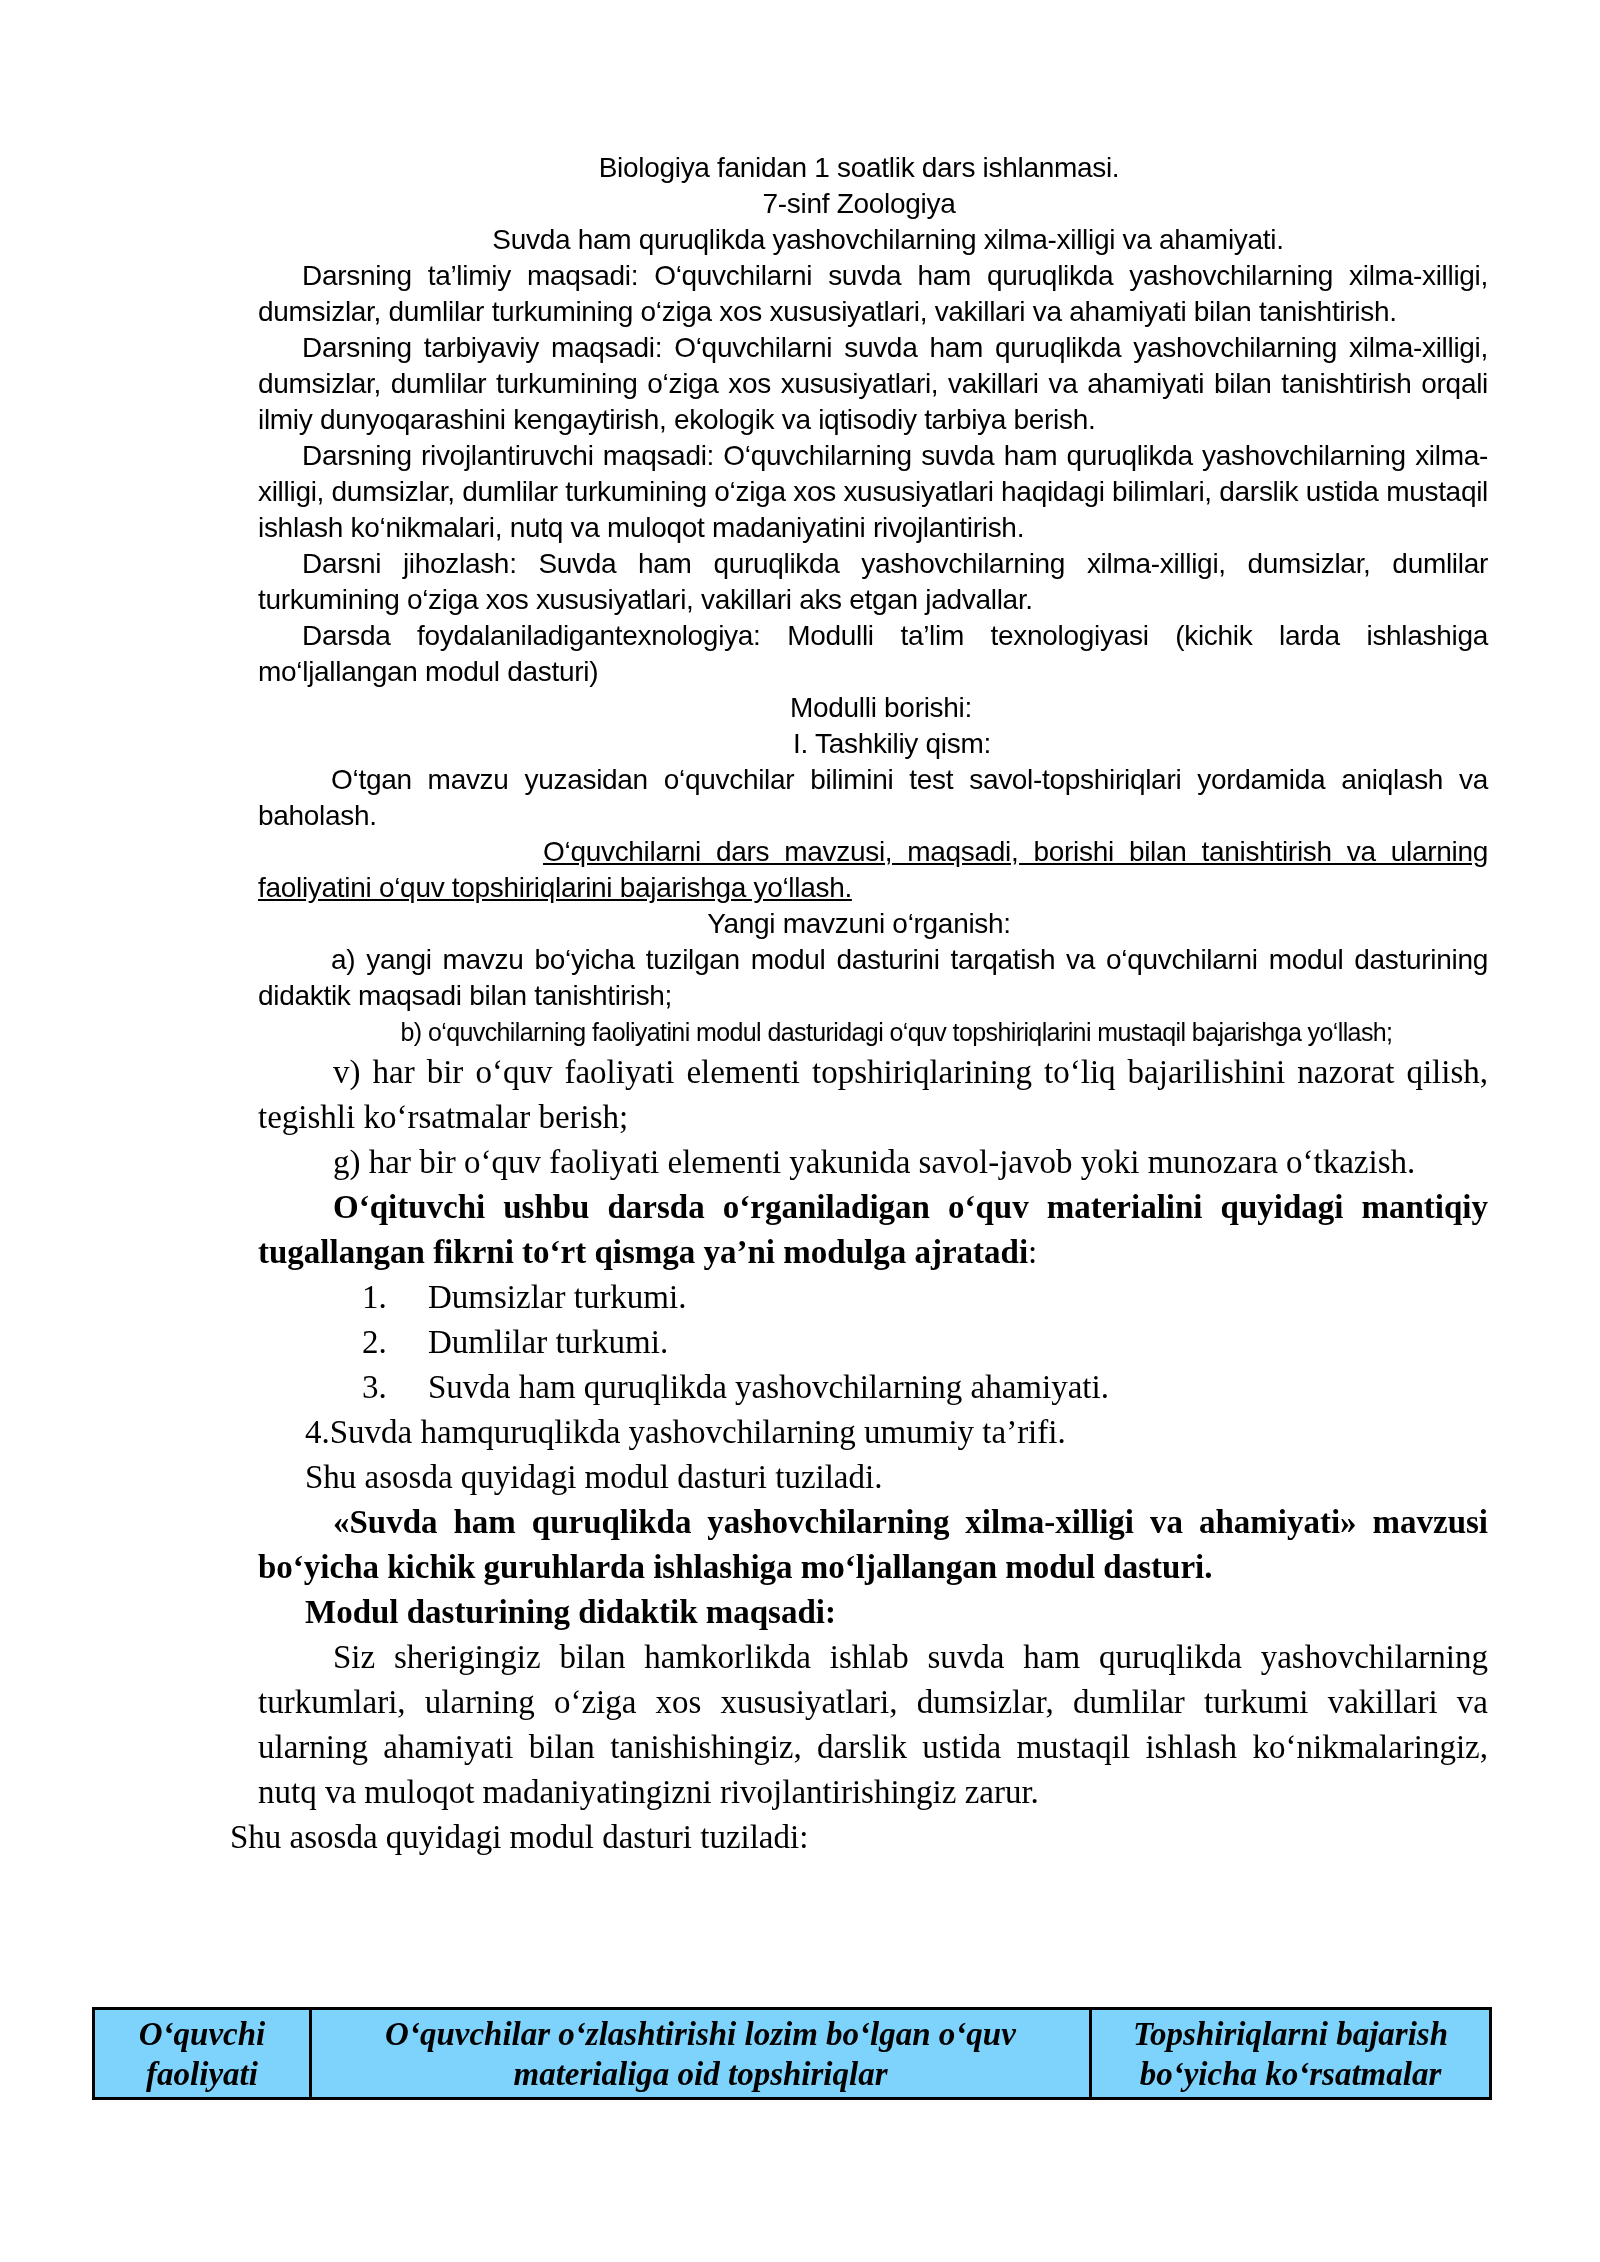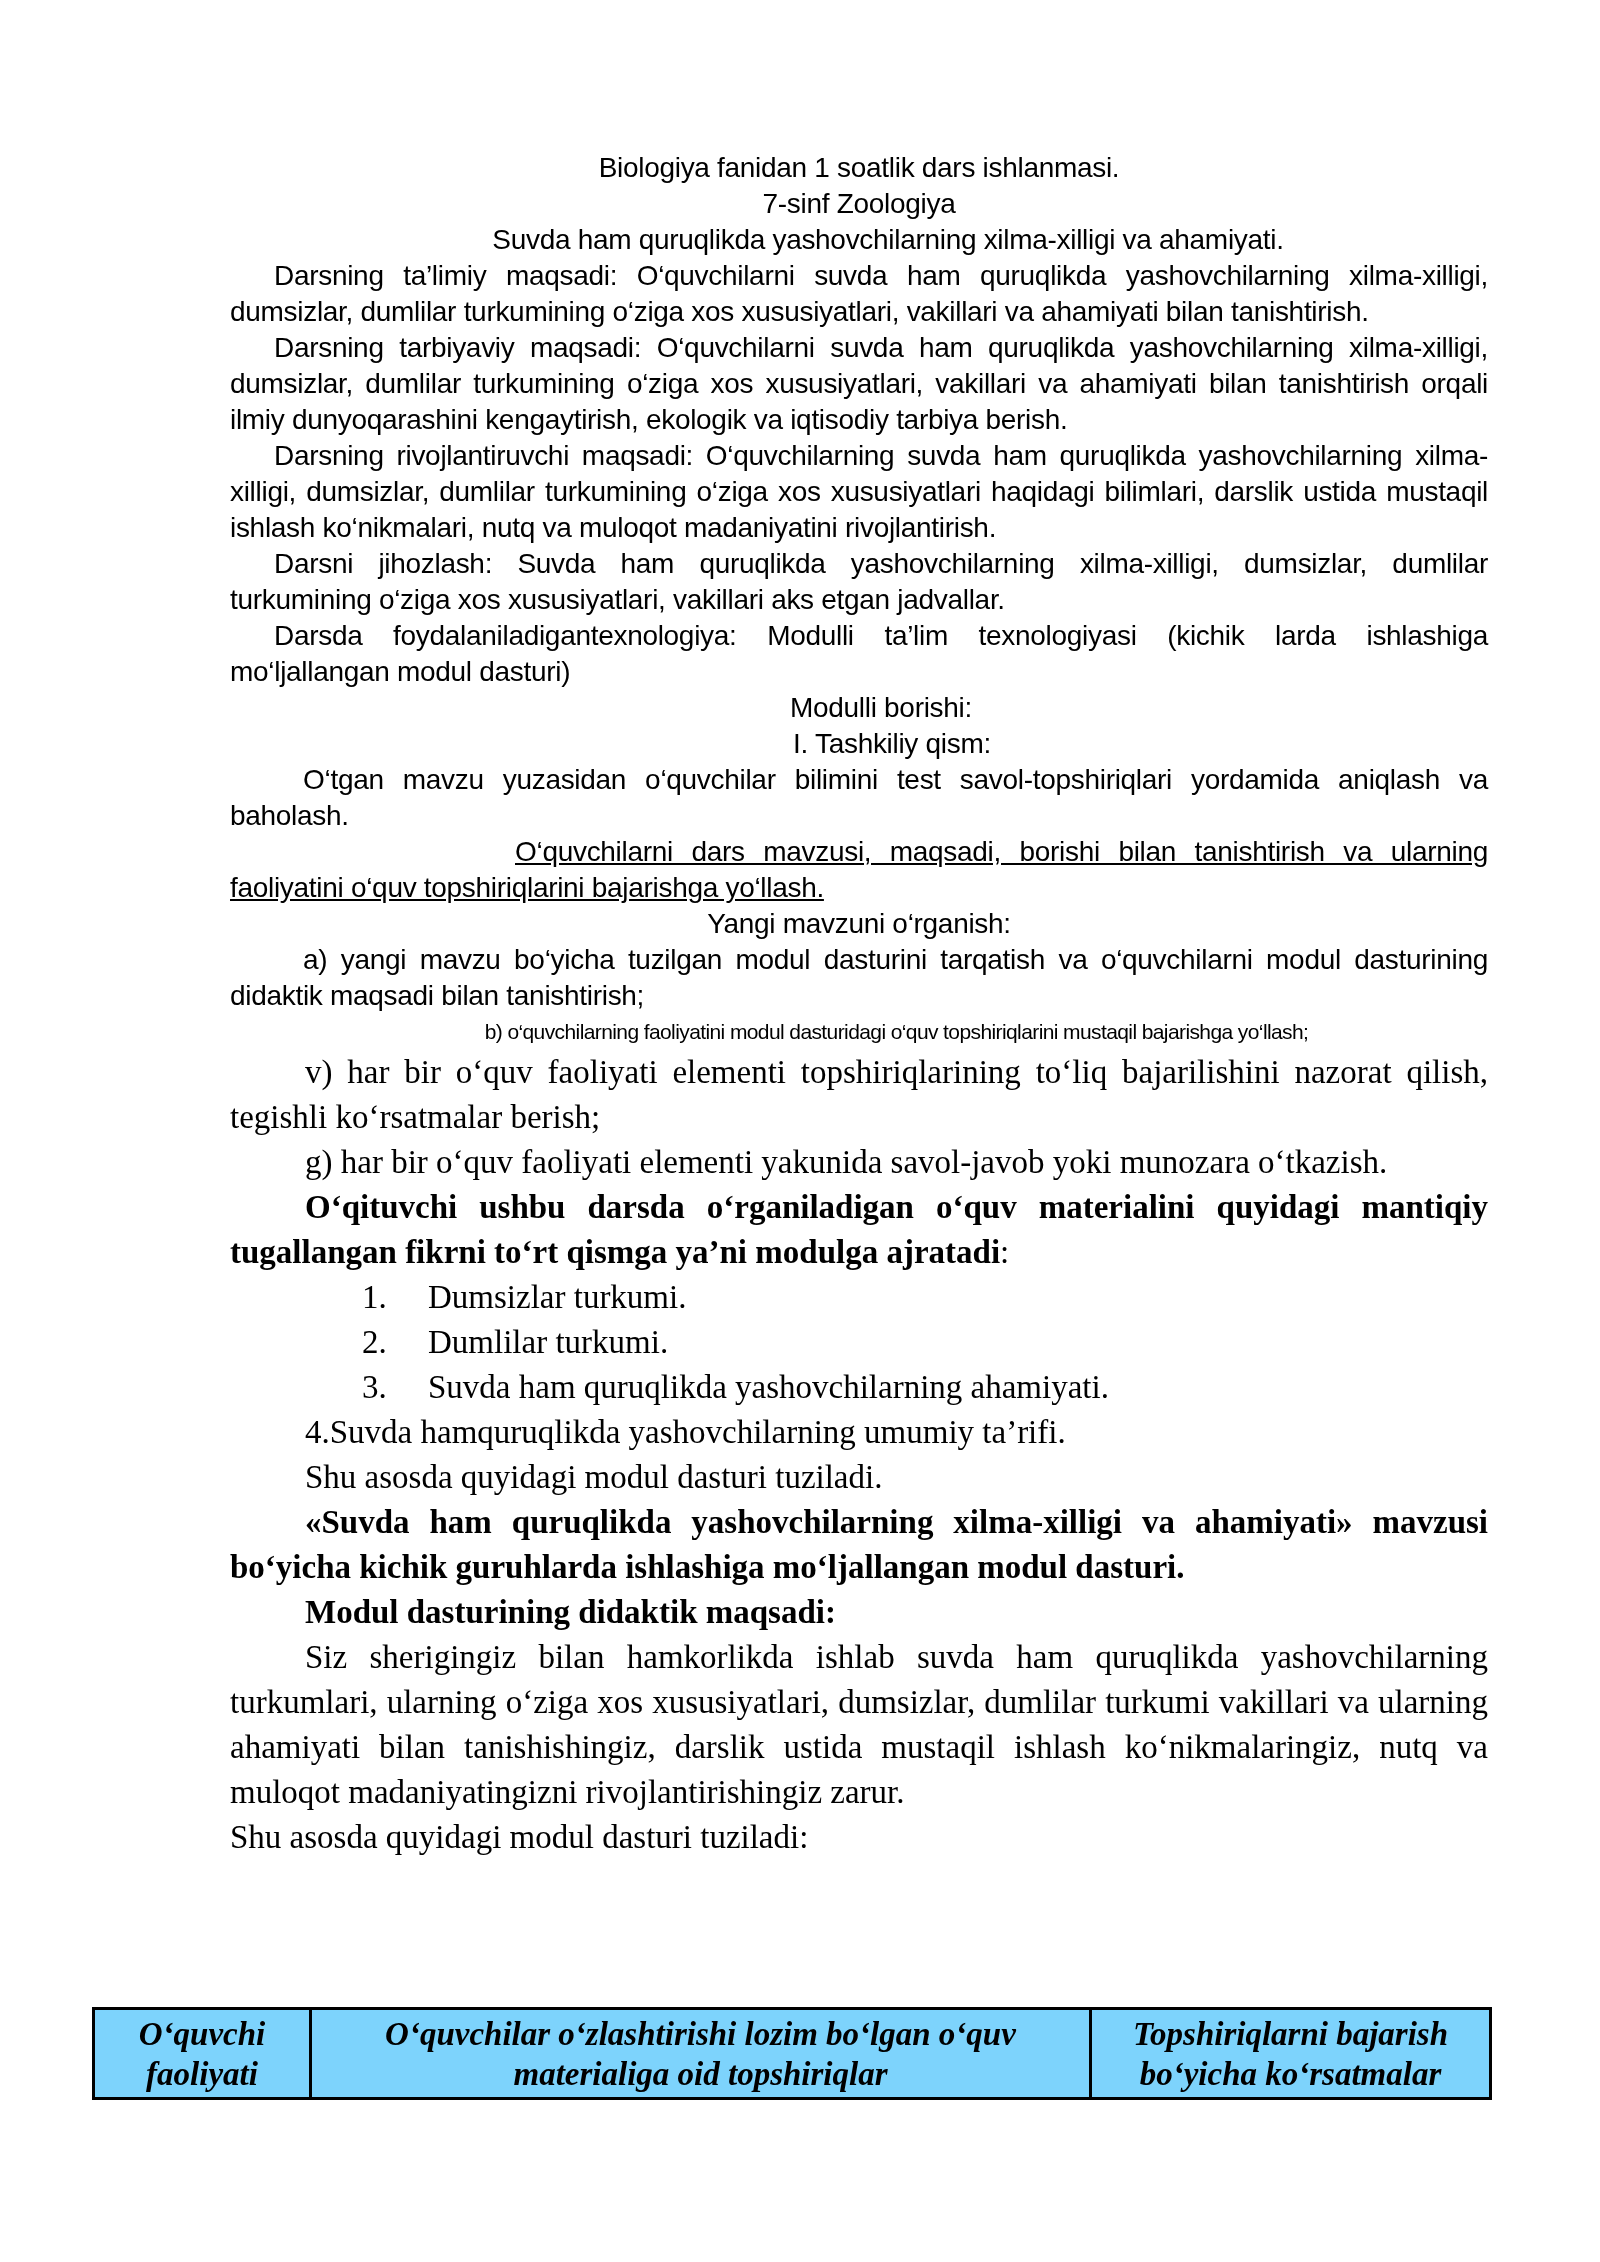--- a/index.html
+++ b/index.html
@@ -20,28 +20,28 @@
     font-family: "Liberation Sans", "DejaVu Sans", sans-serif;
     font-size: 28px; line-height: 36px; letter-spacing: -0.3px; text-align: center;
   }
   
   .f {
     font-family: "Liberation Serif", "DejaVu Serif", serif;
     font-size: 33px; line-height: 45px;
   }
   .b { font-weight: bold; }
   .center { text-align: center; }
-  .j { text-align: justify; }
+  .j { text-align: justify; margin-left: 28px; }
   .in44  { text-indent: 44px; }
   .in58  { text-indent: 58px; }
   .in66  { text-indent: 66px; }
   .in73  { text-indent: 73px; }
   .in75  { text-indent: 75px; }
   .inbig { text-indent: 285px; text-decoration: underline; }
-  .small { font-size: 21px; letter-spacing: -0.6px; }
+  .small { font-size: 25px; letter-spacing: -0.6px; }
   .num { display: inline-block; width: 132px; }
   table.modtable {
     position: absolute; left: 92px; top: 2007px;
     width: 1397px; table-layout: fixed;
     border-collapse: collapse; background: #7dd3fc; font-style: italic;
   }
   table.modtable td {
     border: 3px solid #000000;
     font-family: "Liberation Serif", "DejaVu Serif", serif;
     font-weight: bold; font-size: 33px; line-height: 40px;

